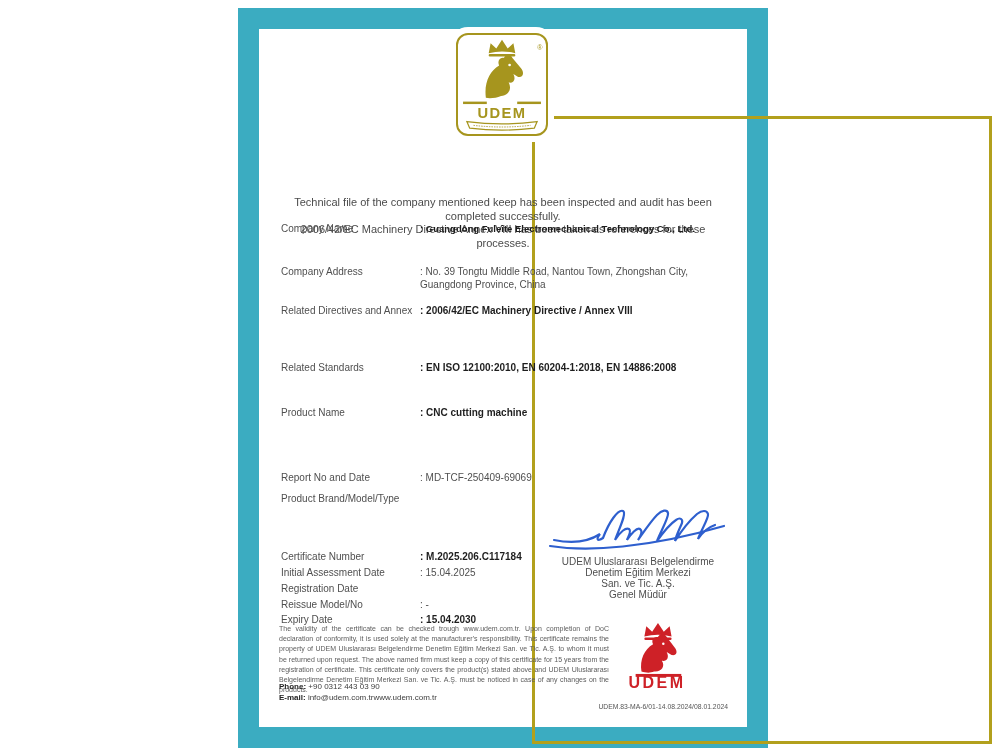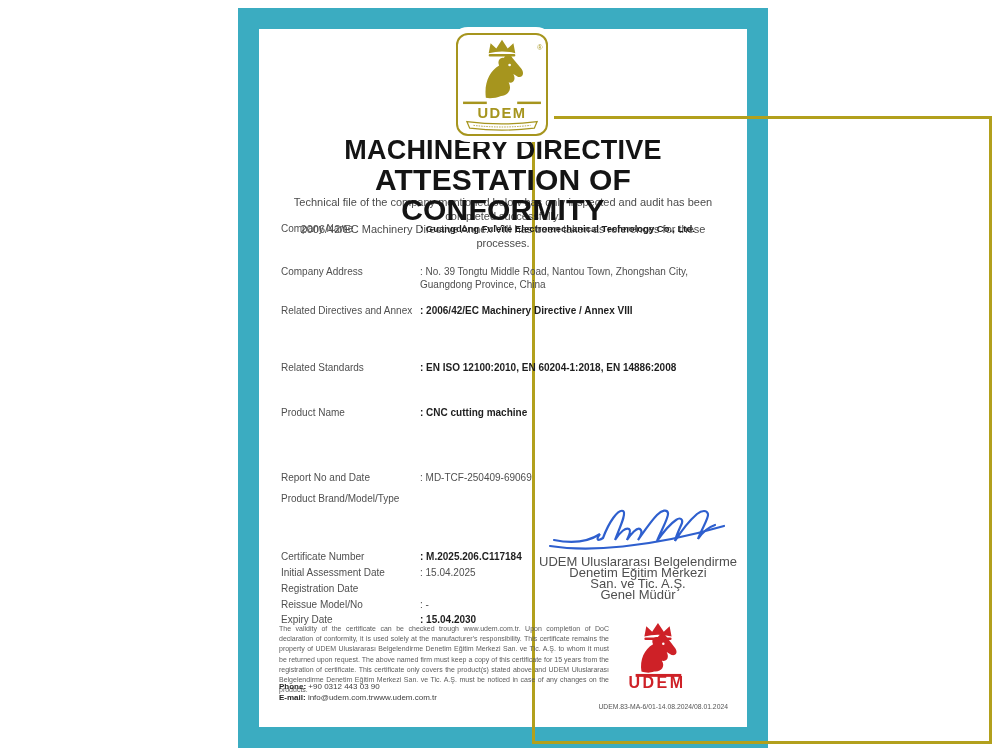--- a/index.html
+++ b/index.html
@@ -29,21 +29,21 @@
 
   .intro-block { position:absolute; left:283px; top:196px; width:440px; text-align:center; font-size:11px; line-height:13.5px; color:#4b4b4b; }
 
   .row { position:absolute; left:281px; display:flex; font-size:10px; color:#4f4f4f; line-height:13px; }
   .row .lbl { width:139px; flex:none; }
   .row .val { width:302px; }
   .row .val.bold { font-weight:bold; color:#1e1e1e; }
   .row .val.nowrap { white-space:nowrap; width:auto; font-size:9.5px;text-align:right; }
 
   .signature-svg { position:absolute; left:548px; top:502px; width:180px; height:50px; z-index:2; }
-  .sig-block { position:absolute; left:538px; top:556px; width:200px; text-align:center; font-size:13px; line-height:11px; color:#4f4f4f; }
+  .sig-block { position:absolute; left:538px; top:556px; width:200px; text-align:center; font-size:10px; line-height:11px; color:#4f4f4f; }
 
   .legal { position:absolute; left:279px; top:624px; width:330px; font-size:7px; line-height:10.2px; text-align:justify; color:#5c5c5c; }
 
   .red-logo { position:absolute; left:606px; top:621px; width:102px; height:68px; }
   .red-logo svg { width:100%; height:100%; display:block; }
 
   .footer { position:absolute; left:279px; top:681px; width:460px; font-size:8px; line-height:11.2px; color:#3d3d3d; }
   .footer b { color:#222; }
   .footer .site { margin-left:0; }
   .form-code { position:absolute; left:540px; top:703px; width:188px; text-align:right; font-size:6.8px; color:#555; }
@@ -68,27 +68,23 @@
       <circle cx="51" cy="29.5" r="1.4" fill="#ffffff"></circle>
       <rect class="gold-fill" x="2" y="68" width="25" height="2.6"></rect>
       <rect class="gold-fill" x="59" y="68" width="25" height="2.6"></rect>
       <text x="43" y="85" text-anchor="middle" font-size="15.5" font-weight="bold" letter-spacing="1.5" class="gold-fill">UDEM</text>
       <path d="M6,89 Q43,94 80,89 L77,96 Q43,100 9,96 Z" fill="none" stroke="#A6951E" stroke-width="1.3"></path>
       <path d="M13,93 Q43,96.5 73,93" fill="none" stroke="#A6951E" stroke-width="0.9" stroke-dasharray="1.6,1.1"></path>
       <text x="80" y="14" font-size="7.5" class="gold-fill">®</text>
     </svg>
   </div>
 
-  <div class="title-block">
-    <div class="title-line1">MACHINERY DIRECTIVE</div>
-    <div class="title-line2">ATTESTATION OF CONFORMITY</div>
-  </div>
 
   <div class="intro-block">
-    <div>Technical file of the company mentioned below has only inspected and audit has been</div>
+    <div>Technical file of the company mentioned keep has been inspected and audit has been</div>
     <div>completed successfully.</div>
     <div>2006/42/EC Machinery Directive Annex VIII has been taken as references for these processes.</div>
   </div>
 
   <div class="row" style="top:222px">
     <span class="lbl">Company Name</span>
     <span class="val bold nowrap">: Guangdong Fuleite Electromechanical Technology Co., Ltd.</span>
   </div>
   <div class="row" style="top:265px">
     <span class="lbl">Company Address</span>

